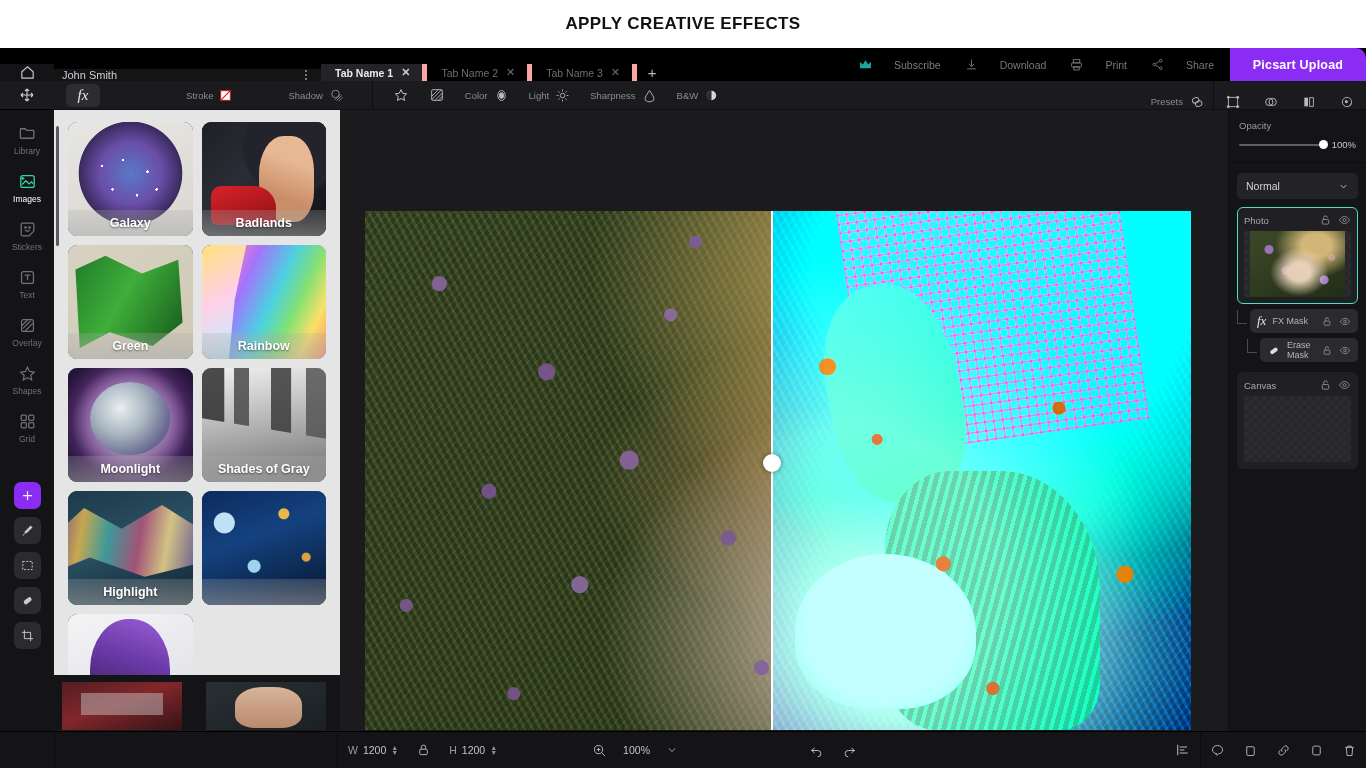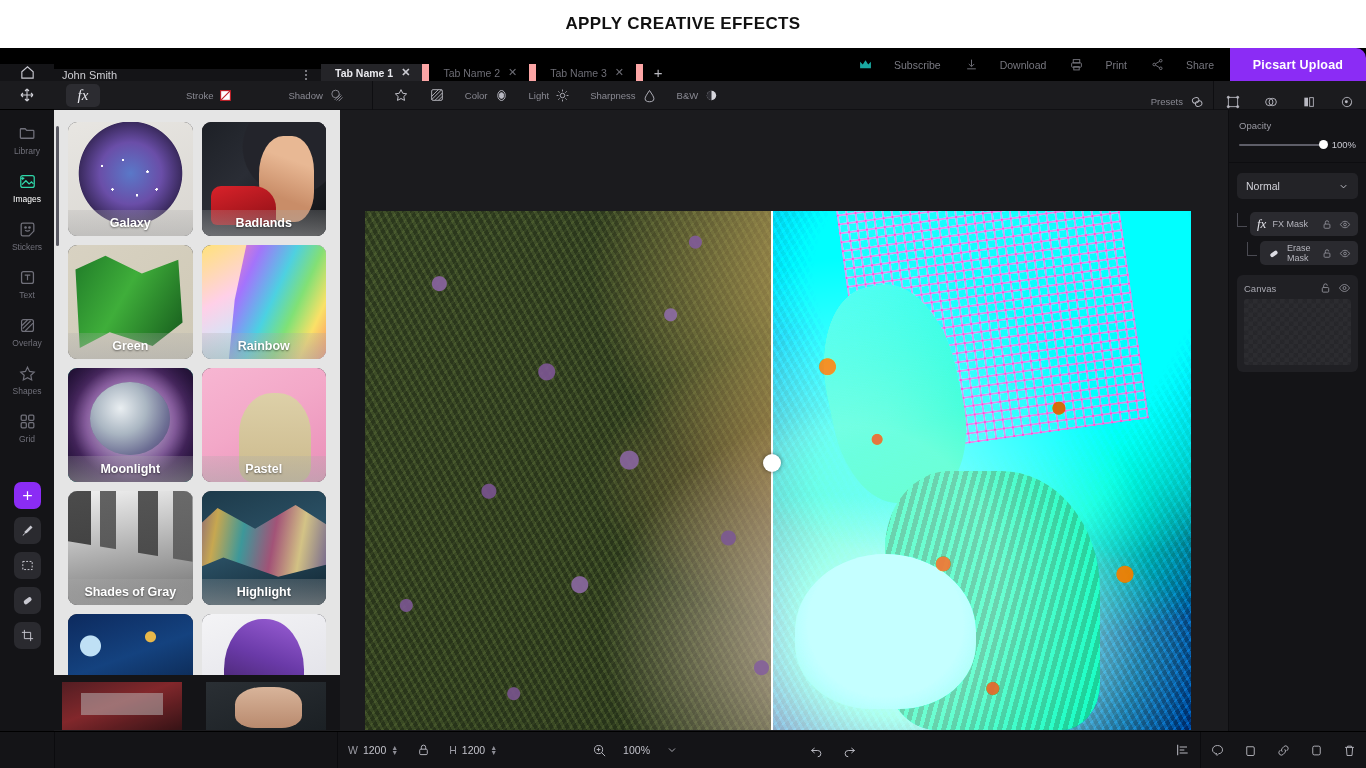--- a/index.html
+++ b/index.html
@@ -41,21 +41,21 @@
   }
   .tb-user .uname { font-size: 11px; color: #cfcfd4; }
   .tb-user .dots { position:absolute; right:14px; top:50%; transform:translateY(-50%);
                    display:flex; flex-direction:column; gap:2px; }
   .tb-user .dots i { width:2px; height:2px; background:#9a9aa2; border-radius:50%; display:block; }
 
   .tabs { display: flex; align-items: stretch; }
   .tab {
     position: relative; display:flex; align-items:center; gap:8px;
     padding: 0 12px 0 14px; font-size: 10.5px; color:#6d6d75;
-    border-right: 7px solid #fca5a5; min-width: 78px;
+    border-right: 5px solid #fca5a5; min-width: 78px;
   }
   .tab.active { background:#242428; color:#e9e9ee; font-weight: bold; }
   .tab .x { font-size: 11px; color:#6d6d75; line-height:1; }
   .tab.active .x { color:#c9c9d0; }
   .tab-add { width:30px; display:flex; align-items:center; justify-content:center;
              font-size:15px; color:#b9b9c0; }
 
   .tb-spacer { flex: 1; }
   .tb-actions { display:flex; align-items:center; gap: 0; padding-right: 4px; }
   .tb-act { display:flex; align-items:center; gap:22px; padding: 0 12px; font-size:10.5px; color:#77777f; height:33px; }
@@ -691,24 +691,20 @@
           </div>
           <div class="eff-card">
             <div class="thumb t-rainbow"></div>
             <div class="cap">Rainbow</div>
           </div>
 
           <div class="eff-card selected">
             <div class="thumb t-moon"></div>
             <div class="cap">Moonlight</div>
           </div>
-          <div class="eff-card">
-            <div class="thumb t-pastel"></div>
-            <div class="cap">Pastel</div>
-          </div>
 
           <div class="eff-card">
             <div class="thumb t-gray"></div>
             <div class="cap">Shades of Gray</div>
           </div>
           <div class="eff-card">
             <div class="thumb t-highlight"></div>
             <div class="cap">Highlight</div>
           </div>
 
@@ -774,20 +770,49 @@
         <span>Normal</span>
         <span>
           <svg width="11" height="11" viewBox="0 0 24 24" fill="none" stroke="#c6c6ce" stroke-width="2">
               <path d="M6 9 L12 15 L18 9"></path>
             </svg>
         </span>
       </div>
 
       <div class="layers">
 
+        <div class="layer-card selected">
+          <div class="layer-head">
+            <span class="layer-name">Photo</span>
+            <span class="layer-icons">
+              <span>
+                <svg width="11" height="12" viewBox="0 0 24 24" fill="none" stroke="#9a9aa3" stroke-width="1.8">
+                  <rect x="5" y="11" width="14" height="10" rx="2"></rect>
+                    <path d="M8 11 V7 a4 4 0 0 1 8 0"></path>
+                </svg>
+              </span>
+              <span>
+                <svg width="13" height="12" viewBox="0 0 24 24" fill="none" stroke="#9a9aa3" stroke-width="1.6">
+                  <path d="M2 12 C5 7 8.5 5 12 5 C15.5 5 19 7 22 12 C19 17 15.5 19 12 19 C8.5 19 5 17 2 12 Z"></path>
+                    <circle cx="12" cy="12" r="3"></circle>
+                </svg>
+              </span>
+            </span>
+          </div>
+          <div class="layer-thumb">
+            <div class="mini" style="background:
+                   radial-gradient(ellipse at 52% 62%, rgba(238,214,190,.95) 0 16%, rgba(0,0,0,0) 42%),
+                   radial-gradient(ellipse at 70% 22%, rgba(226,195,128,.9) 0 16%, rgba(0,0,0,0) 44%),
+                   radial-gradient(circle at 20% 28%, #9a70b8 0 4px, transparent 5px),
+                   radial-gradient(circle at 38% 60%, #8f63ad 0 4px, transparent 5px),
+                   radial-gradient(circle at 78% 74%, #a37cc2 0 4px, transparent 5px),
+                   radial-gradient(circle at 86% 40%, #8a5ea8 0 3px, transparent 4px),
+                   linear-gradient(150deg,#3c4a28,#222d16);"></div>
+          </div>
+        </div>
 
         <div class="sub-layer indent-1">
           <div class="sub-l"></div>
           <div class="sub-body">
             <span style="font-family:'Liberation Serif',serif;font-style:italic;font-size:13px;color:#e2e2e8;">fx</span>
             <span class="sub-name">FX Mask</span>
             <span class="sub-icons">
               <span>
                 <svg width="10" height="11" viewBox="0 0 24 24" fill="none" stroke="#9a9aa3" stroke-width="1.9">
                   <rect x="5" y="11" width="14" height="10" rx="2"></rect>

